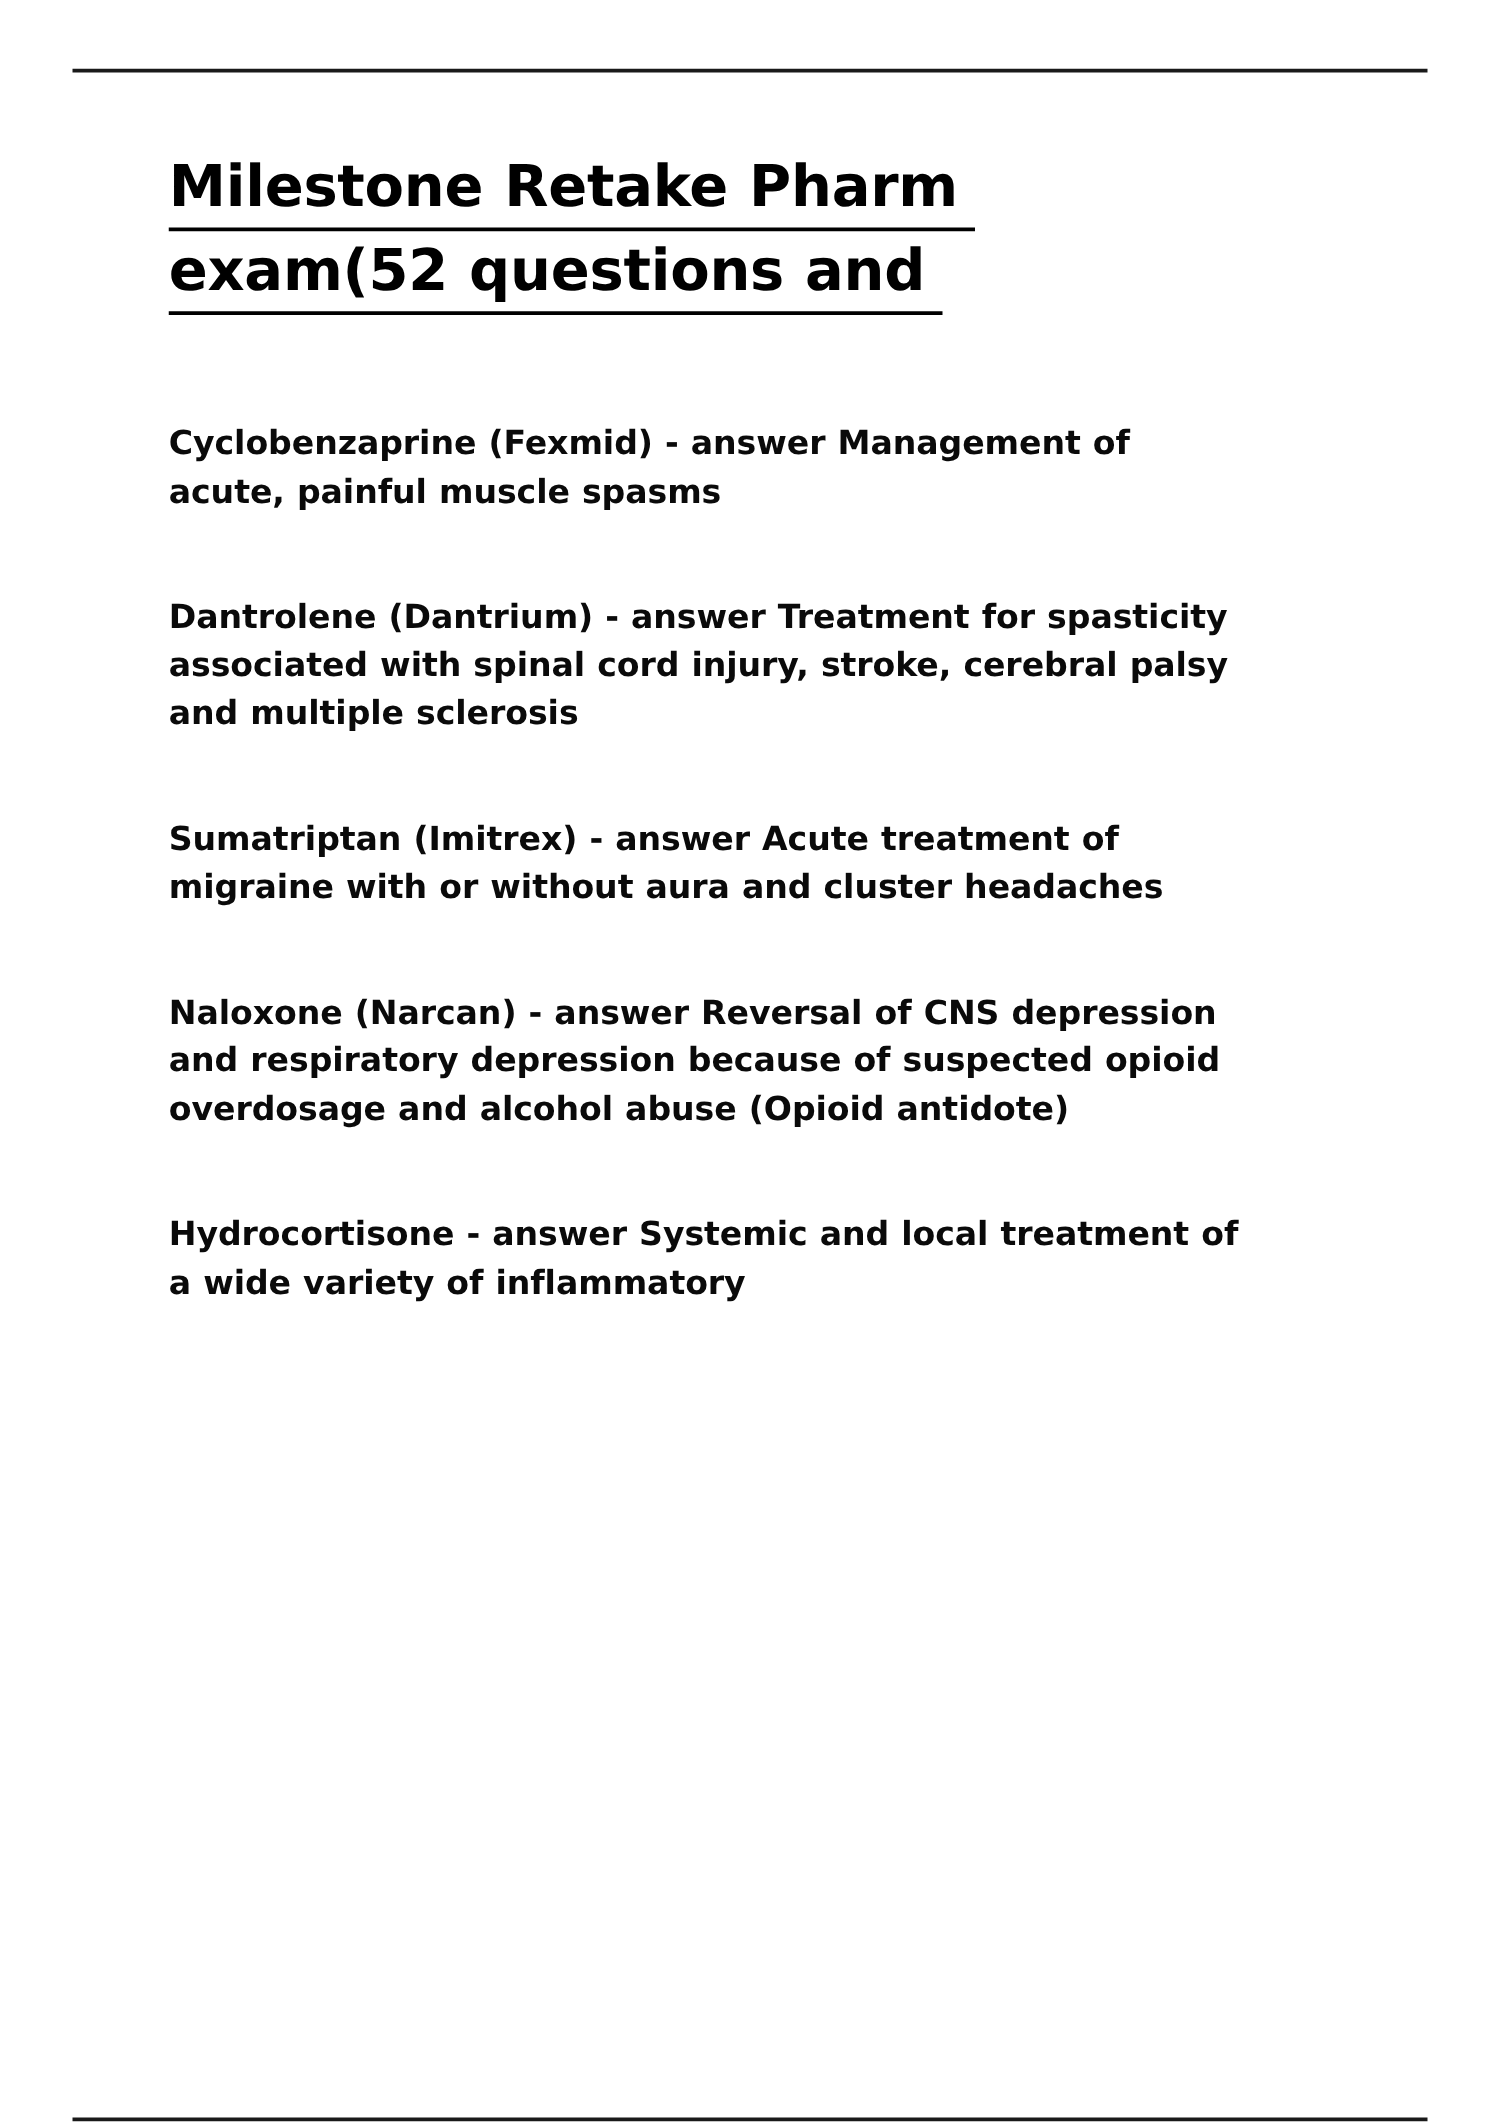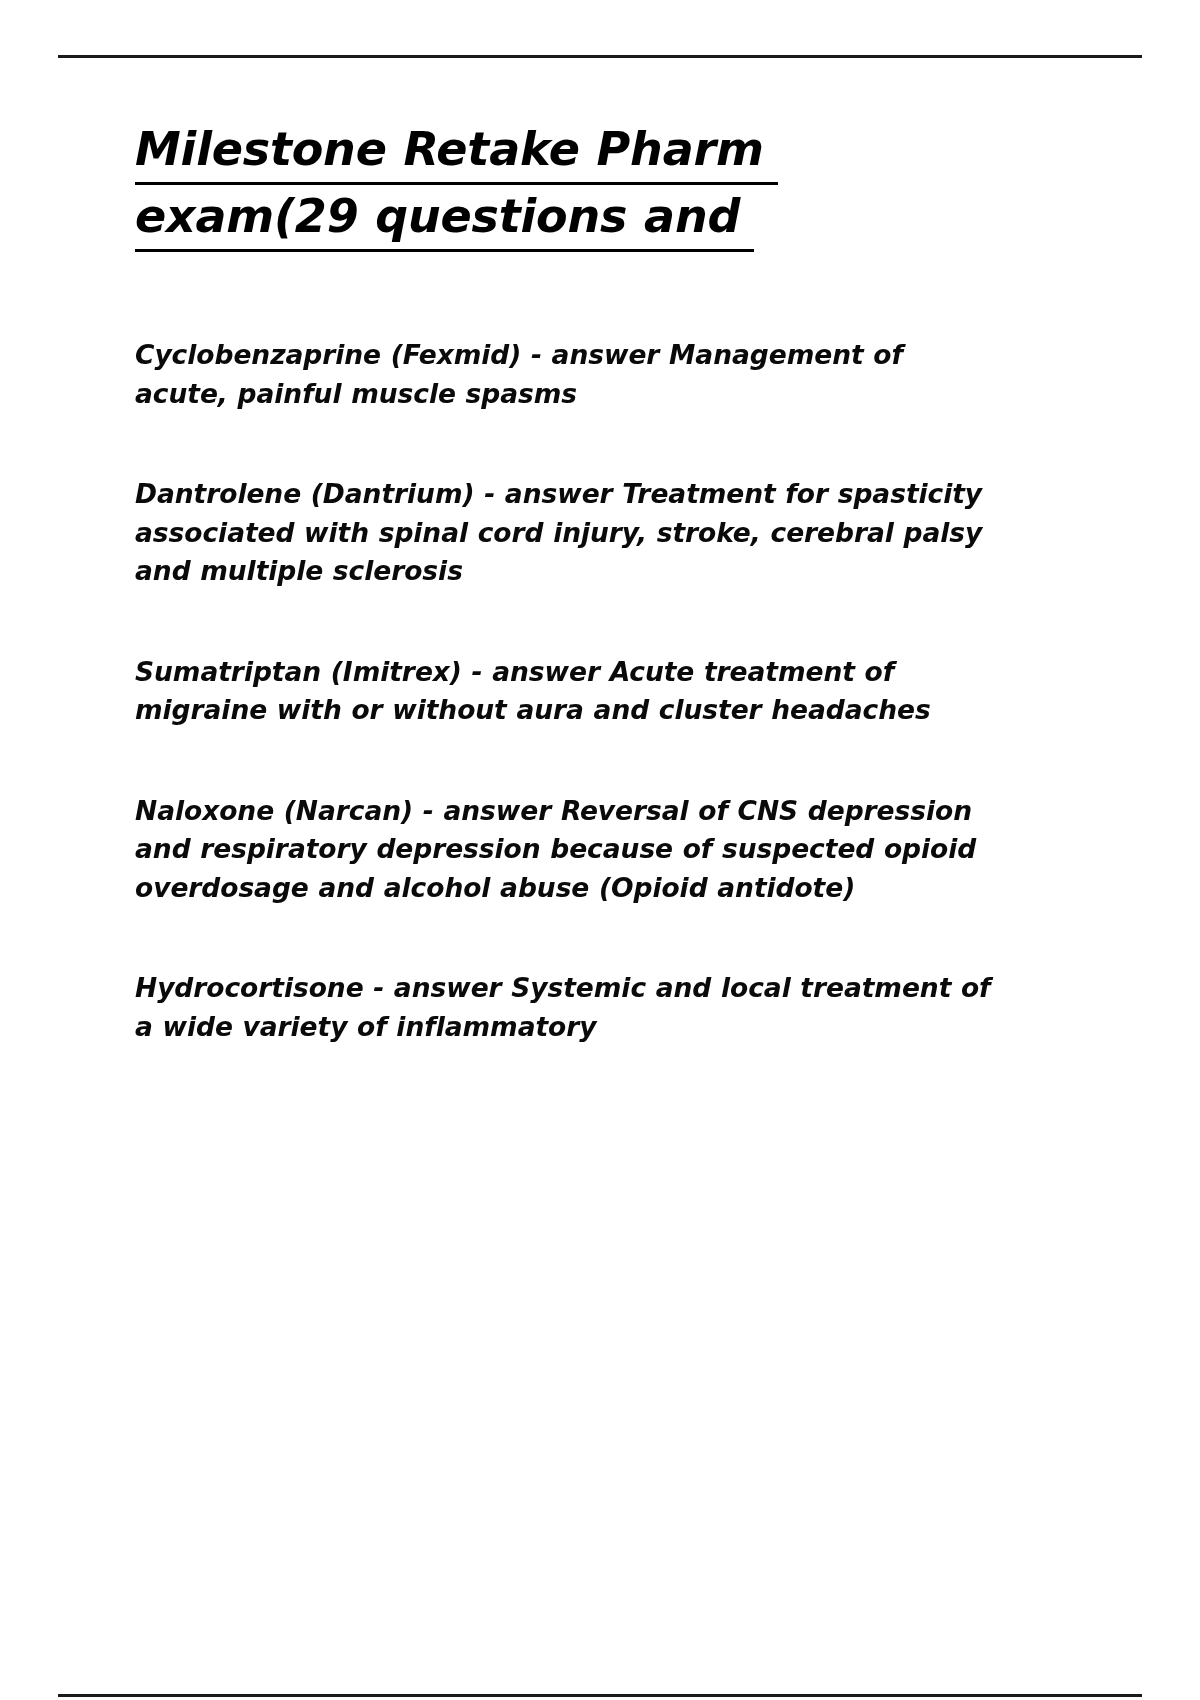--- a/index.html
+++ b/index.html
@@ -39,42 +39,40 @@
 
   
   .doc-title {
     margin: 0;
     font-size: 46px;
     line-height: 63px;
     font-weight: 700;
     color: #000000;
     letter-spacing: -0.2px;
     word-spacing: 1px;
-    font-style: italic;
   }
   .doc-title .tl {
     display: block;
     width: max-content;
     max-width: 100%;
     border-bottom: 3px solid #000;
     padding-bottom: 1px;
     box-decoration-break: clone;
   }
   
   .doc-title .tl.pad { padding-right: 14px; }
 
   
   .qa-list {
     margin: 0;
     padding: 0;
     list-style: none;
   }
   .qa-item {
     margin: 0 0 62px 0;
-    font-style: italic;
   }
   .qa-item:last-child { margin-bottom: 16px; }
 
   .qa-text {
     margin: 0;
     font-size: 26.5px;
     line-height: 38.5px;
     font-weight: 700;
     color: #0a0a0a;
     letter-spacing: -0.05px;
@@ -87,21 +85,21 @@
 <body>
 
 <div class="page">
 
   <div class="rule rule-top"></div>
 
   <div class="content">
 
     <h1 class="doc-title">
       <span class="tl pad">Milestone Retake Pharm </span>
-      <span class="tl pad">exam(29 questions and </span>
+      <span class="tl pad">exam(52 questions and </span>
     </h1>
 
     <div class="spacer-top"></div>
 
     <ul class="qa-list">
 
       <li class="qa-item">
         <p class="qa-text">Cyclobenzaprine (Fexmid) - answer Management of acute, painful muscle spasms</p>
       </li>
 

